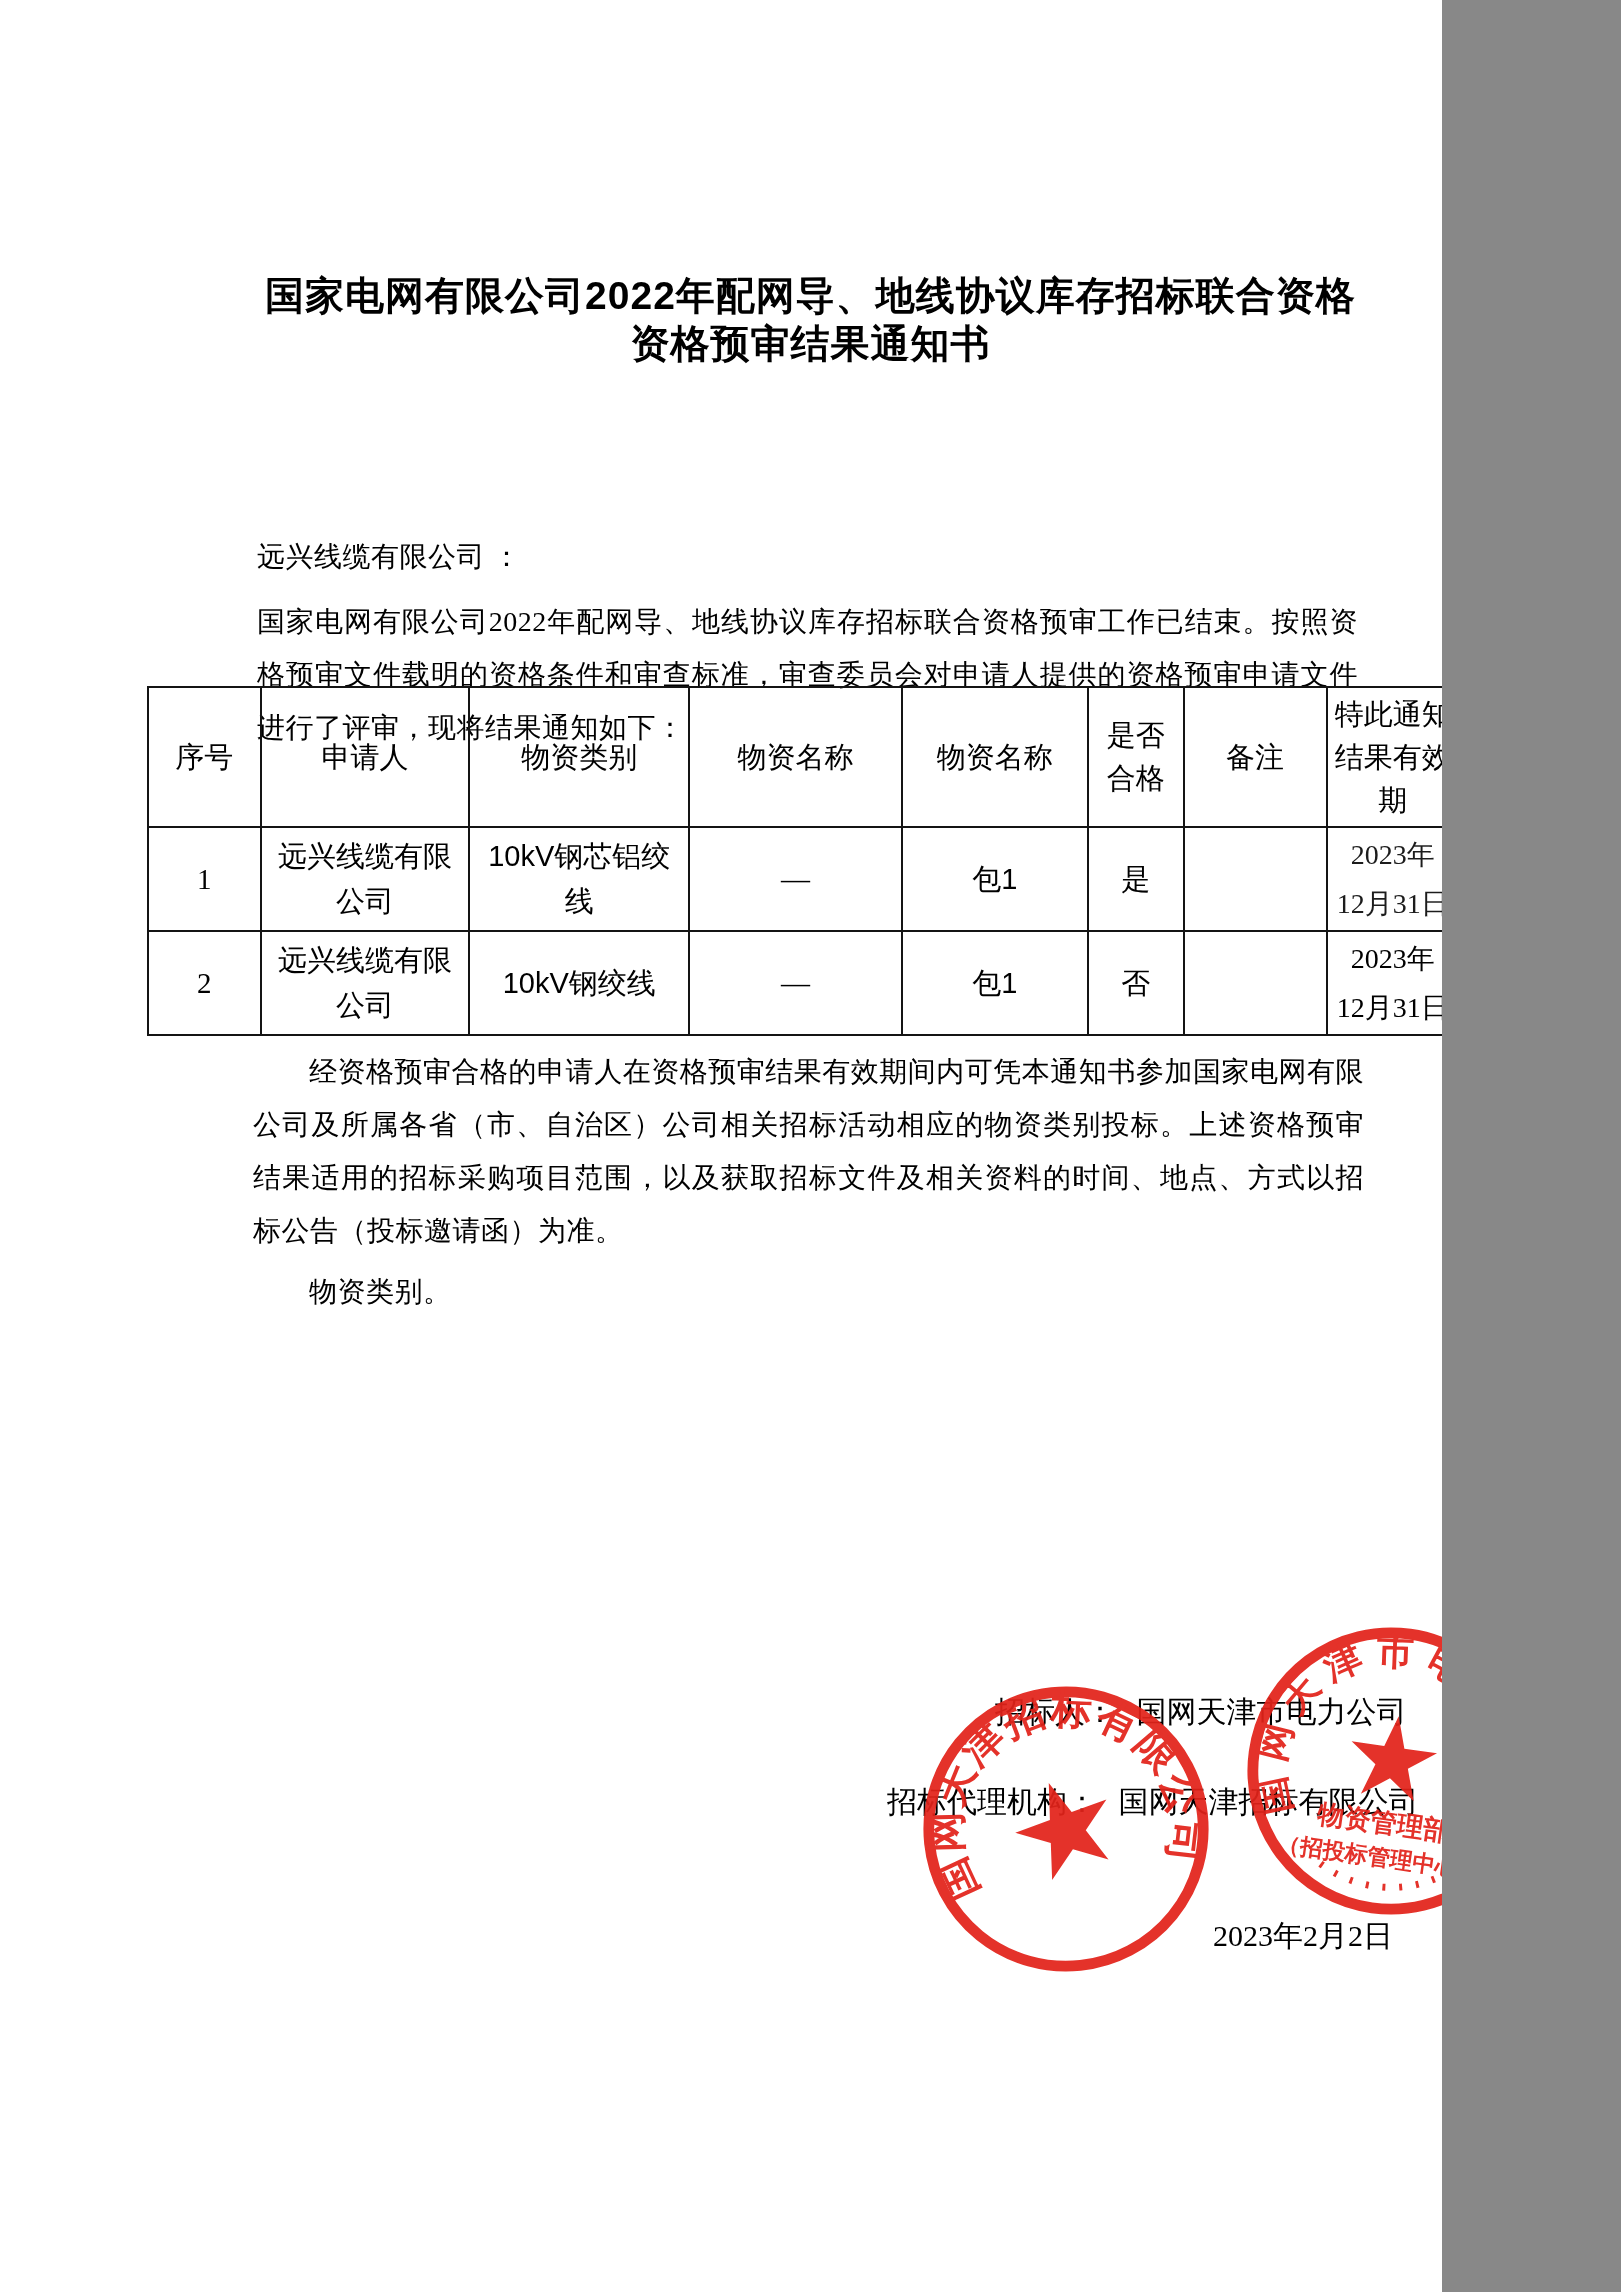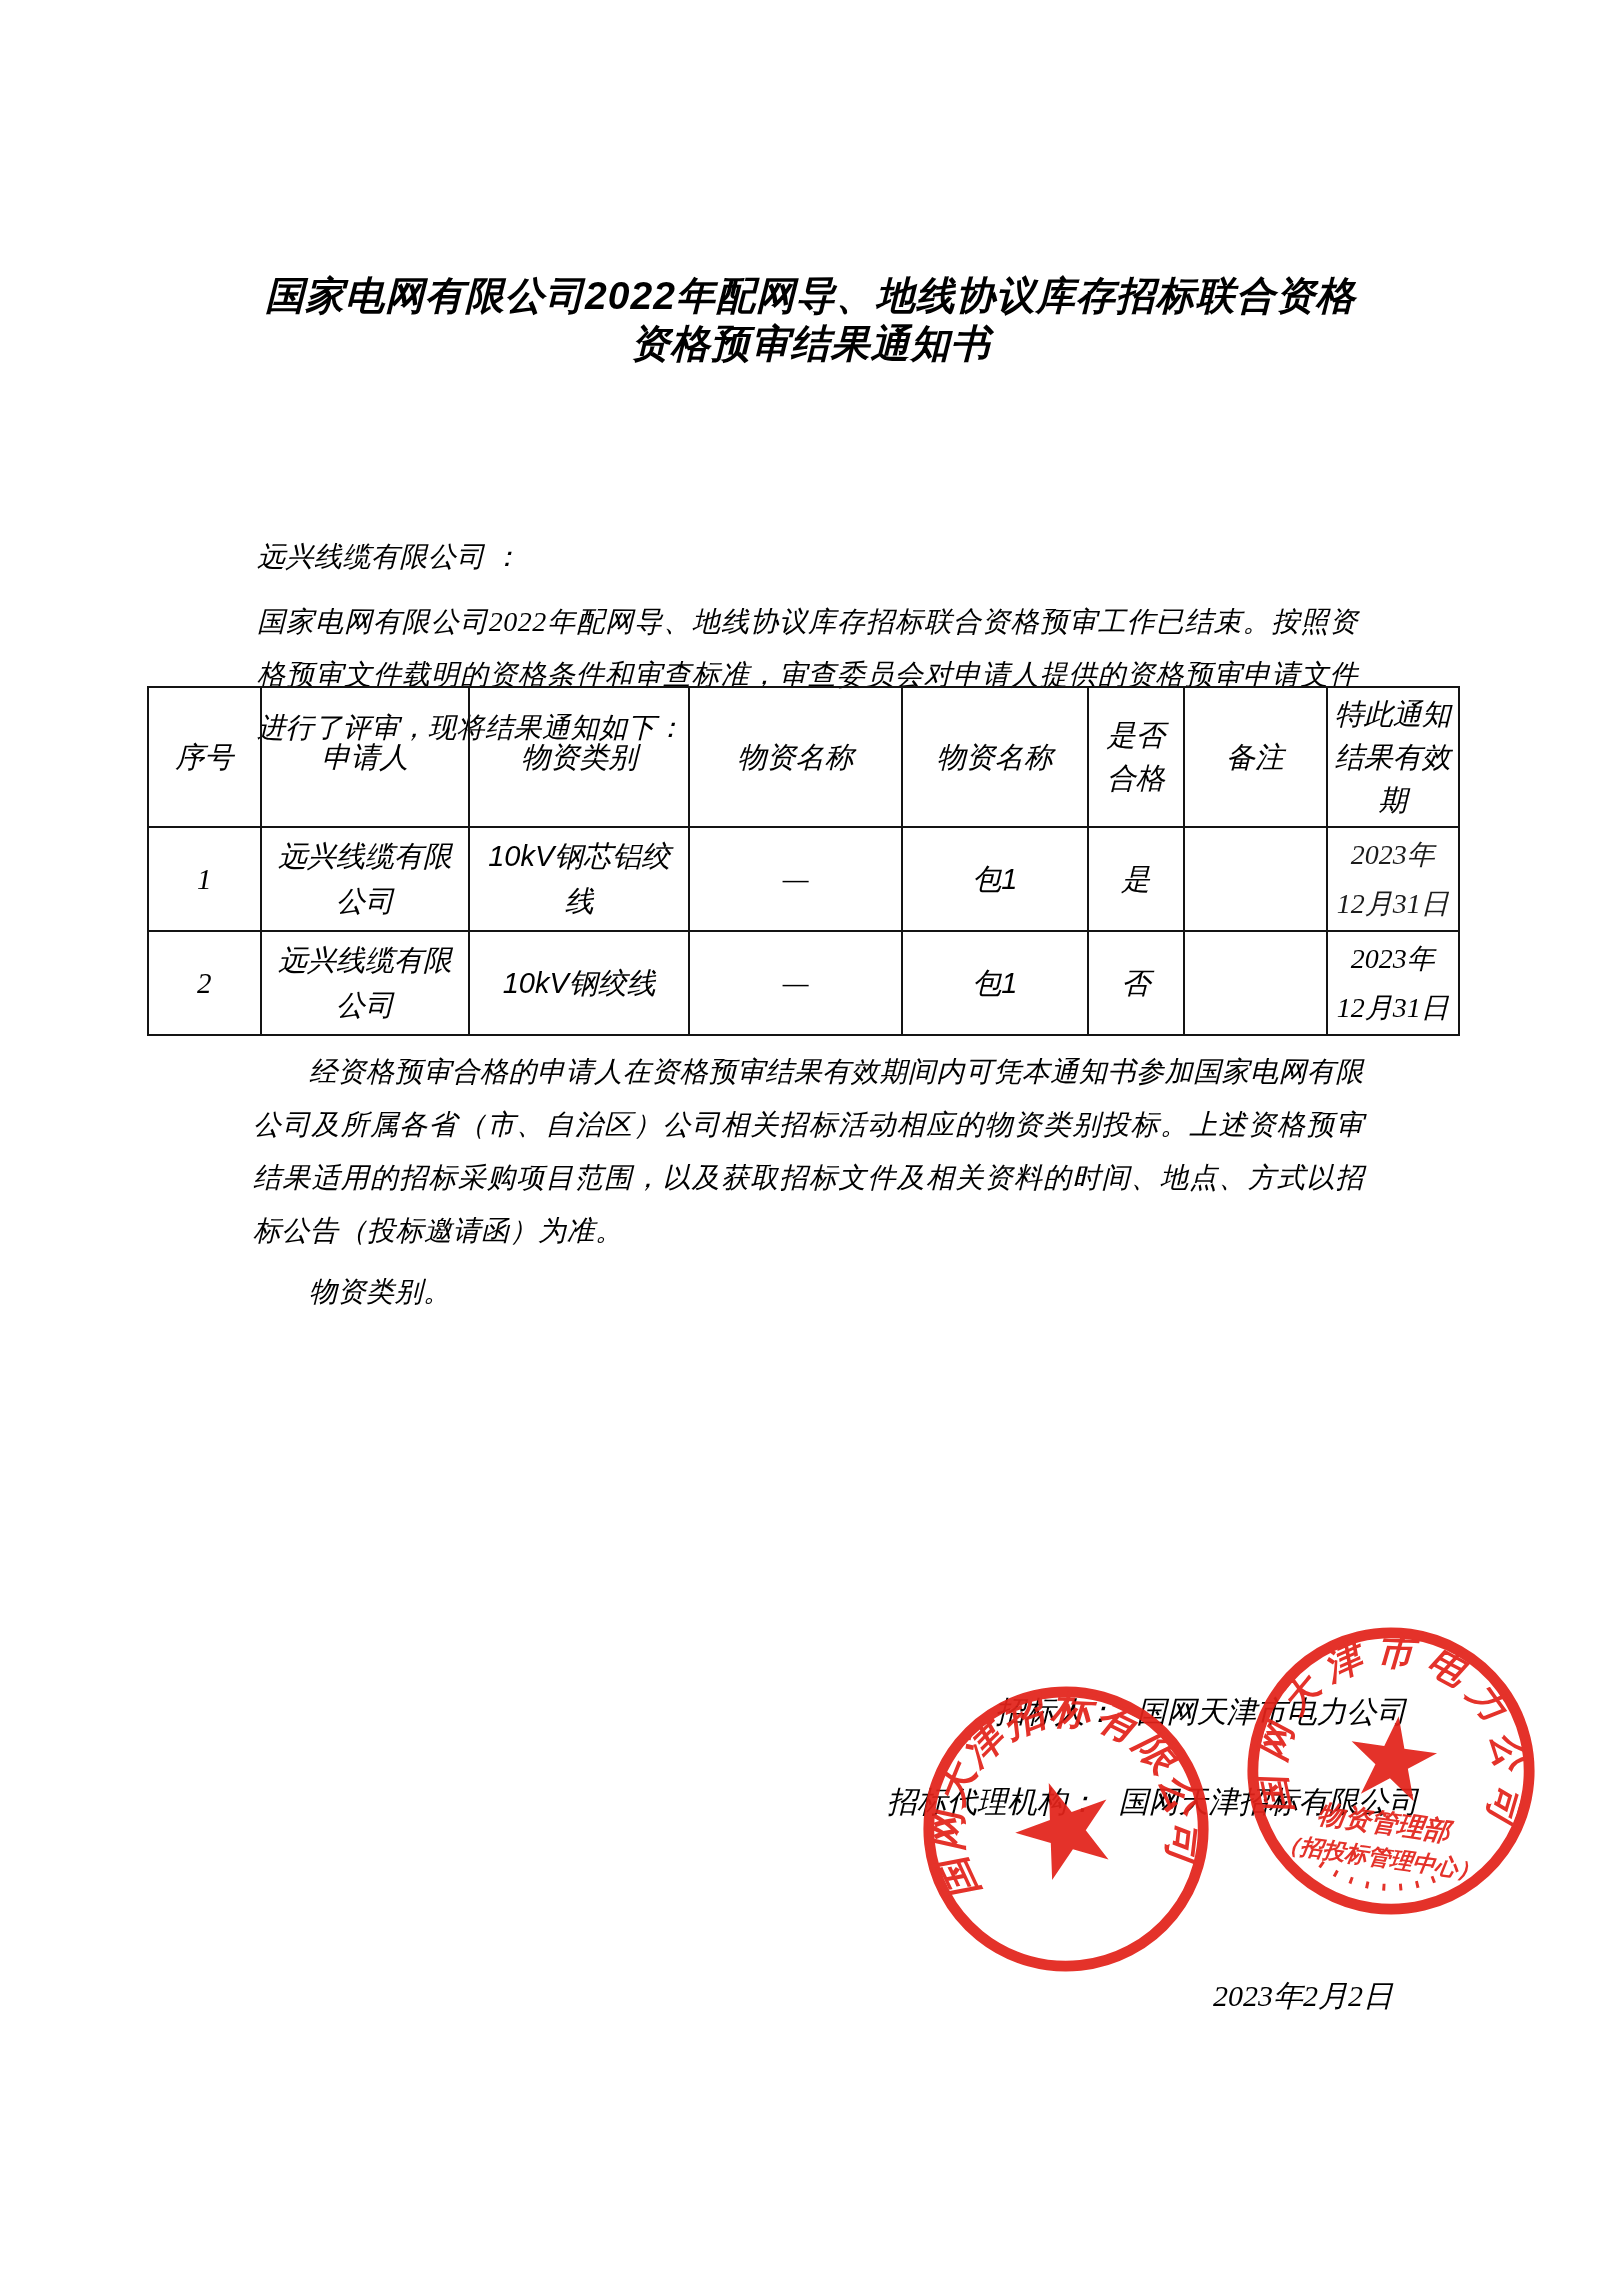--- a/index.html
+++ b/index.html
@@ -1,23 +1,22 @@
 <!DOCTYPE html>
 <html><head>
 <meta charset="utf-8">
 <style>
   html,body{margin:0;padding:0;background:#888;}
   .page{
     position:relative;
-    width:1621px;height:2293px;
+    width:1442px;height:2293px;
     background:#ffffff;
     overflow:hidden;
     font-family:"Liberation Serif","DejaVu Serif",serif;
     color:#000;
-    font-style:italic;
   }
   
   .doc-title{
     position:absolute;top:272px;left:0;width:1621px;
     text-align:center;
     font-family:"Liberation Sans","DejaVu Sans",sans-serif;
     font-weight:bold;font-size:39px;line-height:48px;
     letter-spacing:1px;
   }
   
@@ -63,21 +62,21 @@
     position:absolute;left:245px;top:1037px;width:1127px;
     font-size:28px;line-height:53px;letter-spacing:0.5px;
   }
   .outro-block p{margin:8px;text-align:justify;}
   .indent2{text-indent:2em;}
   
   .sig-line{position:absolute;font-size:30px;white-space:nowrap;}
   .sig-bidder{left:995px;top:1692px;}
   .sig-agency{left:887px;top:1782px;}
   .sig-value{margin-left:21.6px;}
-  .issue-date{position:absolute;left:1213px;top:1976px;font-size:30px;}
+  .issue-date{position:absolute;left:1213px;top:1916px;font-size:30px;}
   
   .stamp{position:absolute;opacity:0.93;}
   .stamp-left{left:919px;top:1682px;width:294px;height:294px;transform:rotate(-6deg);}
   .stamp-right{left:1243px;top:1623px;width:296px;height:296px;transform:rotate(8deg);}
 </style>
 </head>
 <body>
 
 <div class="page">
 

